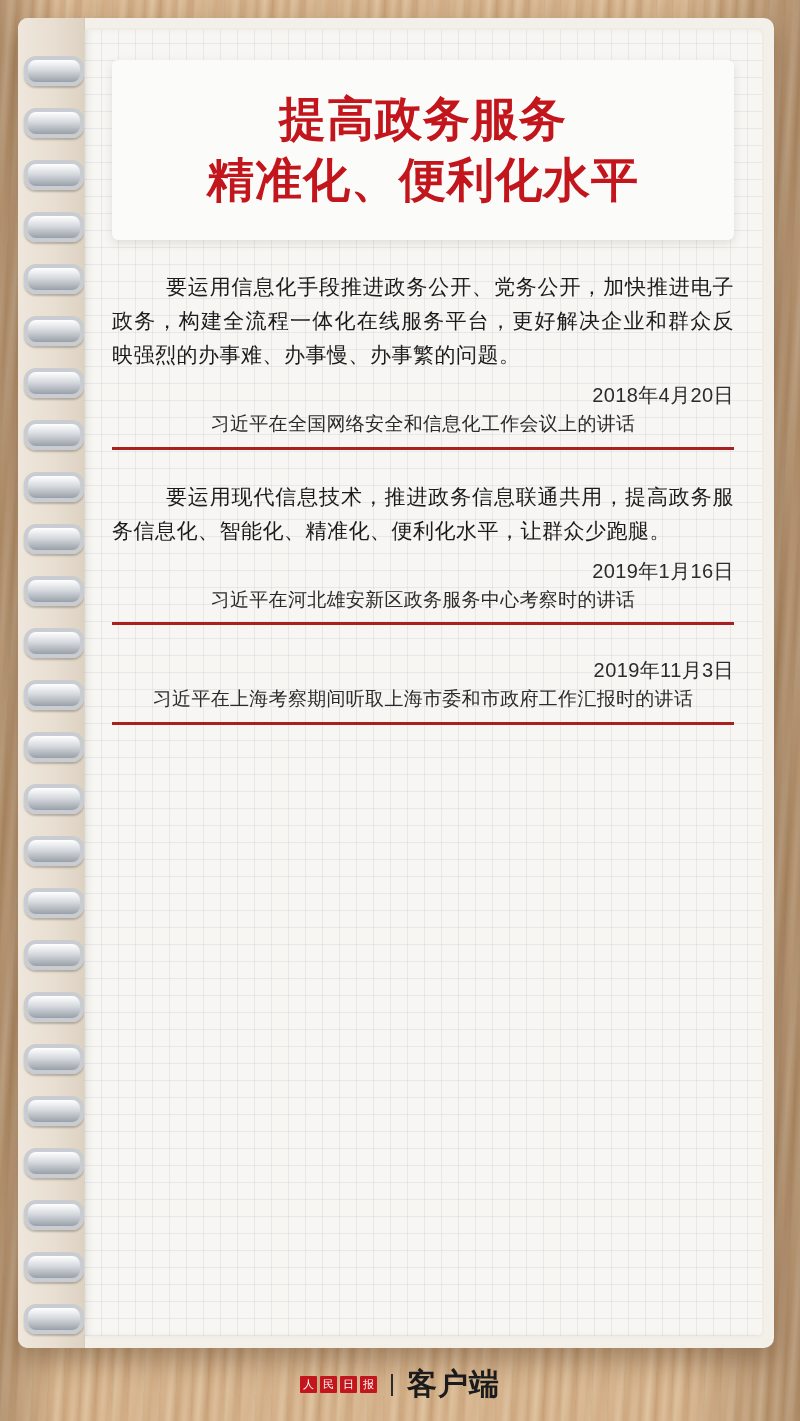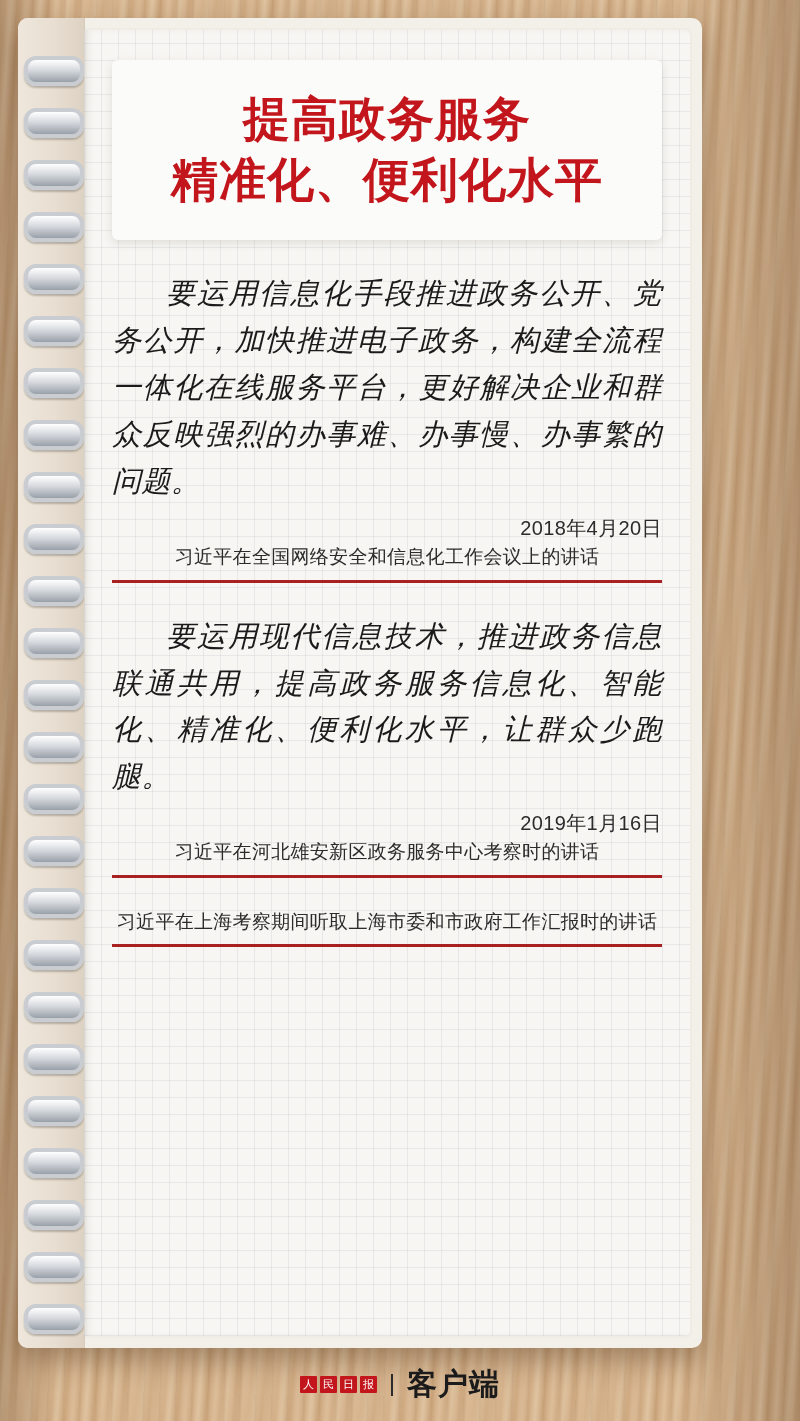--- a/index.html
+++ b/index.html
@@ -50,21 +50,21 @@
     position: absolute;
     right: 0; top: 0; bottom: 0; width: 120px;
     background: linear-gradient(270deg, rgba(90,60,35,0.30), rgba(90,60,35,0));
   }
 
   
   .notebook {
     position: absolute;
     left: 18px;
     top: 18px;
-    width: 684px;
+    width: 756px;
     height: 1330px;
     background: #f3efe9;
     border-radius: 10px;
     box-shadow: 0 12px 28px rgba(60, 35, 15, 0.35);
   }
   .notebook-inner-edge {
     position: absolute;
     left: 10px; top: 10px; right: 10px; bottom: 10px;
     border-radius: 6px;
     background: #efece6;
@@ -154,27 +154,26 @@
     letter-spacing: 1px;
     white-space: nowrap;
   }
 
   
   .quote-block {
     margin-top: 30px;
   }
   .quote-text {
     font-family: "DejaVu Sans", "Liberation Sans", sans-serif;
-    font-size: 29px;
+    font-size: 21px;
     line-height: 1.62;
     color: #1b1b1b;
     text-indent: 54px;
     text-align: justify;
     letter-spacing: 0.5px;
-    font-style: italic;
   }
   .attrib {
     margin-top: 8px;
     text-align: right;
   }
   .attrib-date {
     font-size: 20px;
     color: #2b2b2b;
     line-height: 1.5;
     letter-spacing: 0.4px;
@@ -374,20 +373,21 @@
         <div class="quote-text">要运用现代信息技术，推进政务信息联通共用，提高政务服务信息化、智能化、精准化、便利化水平，让群众少跑腿。</div>
         <div class="attrib">
           <div class="attrib-date">2019年1月16日</div>
           <div class="attrib-source">习近平在河北雄安新区政务服务中心考察时的讲话</div>
         </div>
         <div class="rule"></div>
       </div>
 
       <div class="quote-block">
         <div class="attrib">
+          <div class="attrib-date">2019年11月3日</div>
           <div class="attrib-source">习近平在上海考察期间听取上海市委和市政府工作汇报时的讲话</div>
         </div>
         <div class="rule short"></div>
       </div>
 
     </div>
   </div>
 </div>
 
 <div class="footer">

